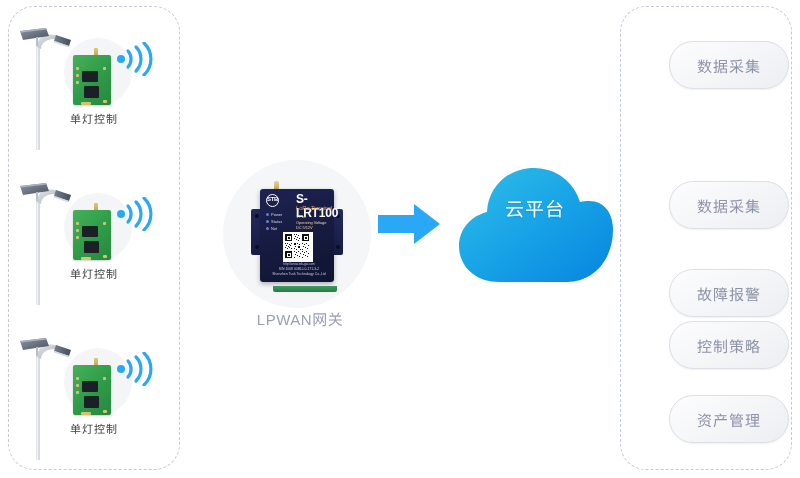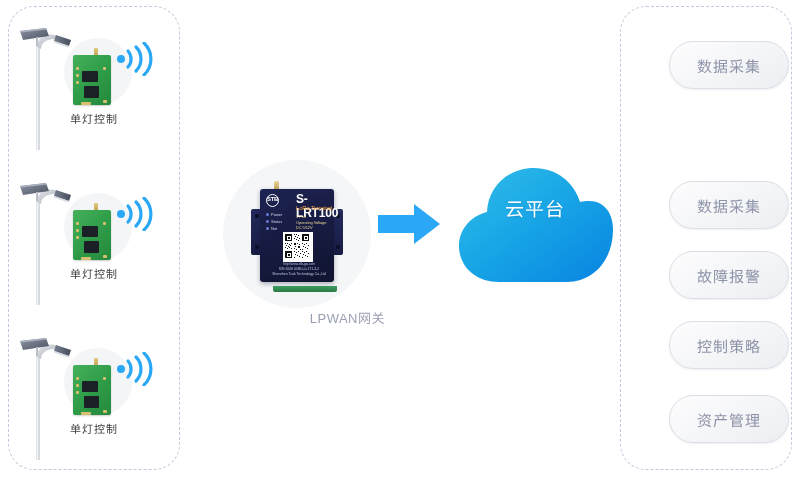--- a/index.html
+++ b/index.html
@@ -292,22 +292,22 @@
     width: 64px;
     height: 6px;
     background: linear-gradient(180deg, #3d9c5e 0%, #2a7a45 100%);
     border-radius: 0 0 2px 2px;
   }
   .gw-caption {
     position: absolute;
     left: 0;
     top: 148px;
     width: 170px;
-    text-align: right;
-    font-size: 13px;
+    text-align: center;
+    font-size: 15px;
     color: #9aa0b4;
     letter-spacing: 0.5px;
   }
 
   
   #flow-arrow {
     position: absolute;
     left: 378px;
     top: 202px;
     width: 64px;
@@ -350,21 +350,21 @@
     display: flex;
     align-items: center;
     justify-content: center;
     font-size: 15px;
     color: #8d93a8;
     letter-spacing: 1px;
   }
   .pill.p0 { top: 34px; }
   .pill.p1 { top: 104px; }
   .pill.p2 { top: 174px; }
-  .pill.p3 { top: 244px; }
+  .pill.p3 { top: 262px; }
   .pill.p4 { top: 314px; }
   .pill.p5 { top: 388px; }
 </style>
 </head>
 <body>
 
 <div class="stage">
 
   <div id="left-panel" class="dashed-panel"></div>
 

